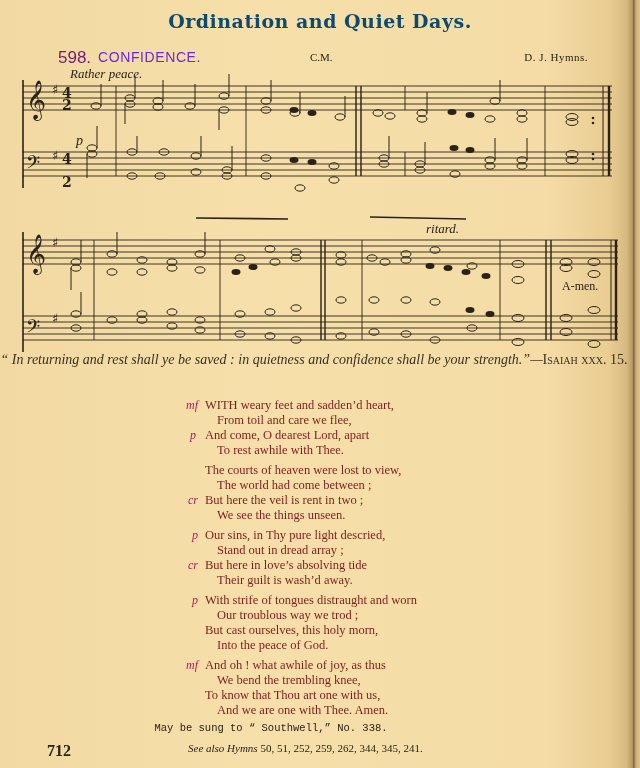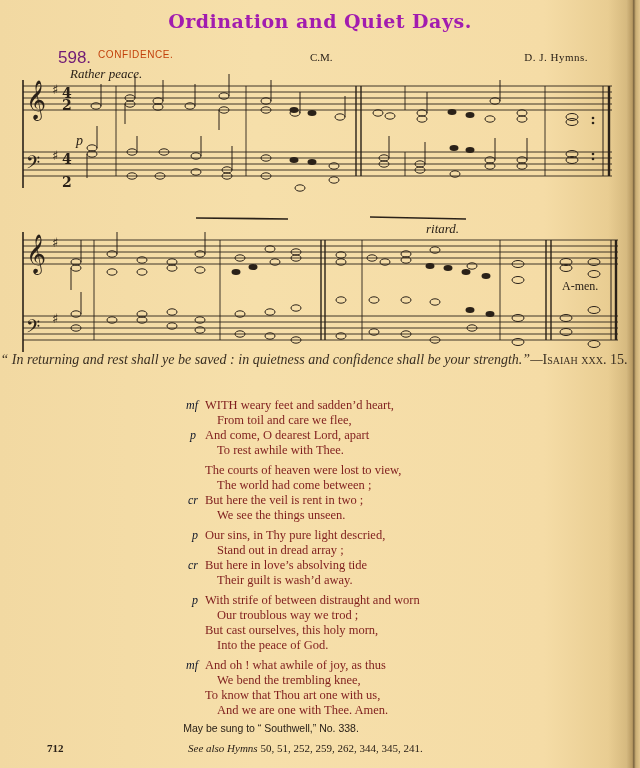--- a/index.html
+++ b/index.html
@@ -4,36 +4,36 @@
 <style>
   html, body { margin:0; padding:0; }
   body {
     width:640px; height:768px; overflow:hidden; position:relative;
     background: linear-gradient(90deg, #f2d9a2 0%, #f6dfaa 40%, #f5dca6 85%, #e9cd92 95%, #c9ac72 100%);
     font-family: "DejaVu Serif", serif; color:#2a2118;
   }
   .gutter { position:absolute; top:0; right:0; width:14px; height:768px;
     background: linear-gradient(90deg, #d8bc83 0%, #b89a62 45%, #7a6440 55%, #c9ad74 70%, #e2c68e 100%); }
   .header-title { position:absolute; top:10px; left:0; width:640px; text-align:center;
-    font-family:"DejaVu Serif", serif; font-weight:bold; font-size:19px; letter-spacing:0.5px; color:#a21caf; }
+    font-family:"DejaVu Serif", serif; font-weight:bold; font-size:19px; letter-spacing:0.5px; color:#0c4a6e; }
   .hymn-head { position:absolute; top:48px; left:58px; width:530px; height:20px; }
   .hymn-num { position:absolute; left:0; top:0; font-family:"Liberation Sans", sans-serif; font-size:17px; color:#701a75; }
-  .hymn-tune { position:absolute; left:40px; top:1px; font-family:"Liberation Sans", sans-serif; font-size:10px; letter-spacing:0.6px; color:#c2410c; }
+  .hymn-tune { position:absolute; left:40px; top:1px; font-family:"Liberation Sans", sans-serif; font-size:14px; letter-spacing:0.6px; color:#6d28d9; }
   .hymn-meter { position:absolute; left:252px; top:3px; font-family:"Liberation Serif", serif; font-size:11px; }
   .hymn-composer { position:absolute; right:0; top:3px; font-family:"Liberation Serif", serif; font-size:11px; letter-spacing:0.5px; }
   .tempo { position:absolute; top:66px; left:70px; font-family:"Liberation Serif", serif; font-style:italic; font-size:13px; }
   .score { position:absolute; left:0; top:0; }
   .epigraph { position:absolute; top:352px; left:0; width:628px; text-align:center;
     font-family:"Liberation Serif", serif; font-style:italic; font-size:14px; color:#3a2f22; }
   .epigraph .ref { font-style:normal; font-variant:small-caps; }
   .verses { position:absolute; top:398px; left:0; width:640px; }
   .line { position:absolute; font-family:Liberation Serif, serif; font-size:12.5px; white-space:nowrap; color:#7f1d1d; }
-  .dyn { position:absolute; font-family:"Liberation Serif", serif; font-style:italic; font-size:12px; color:#0f172a; }
-  .alt-tune { position:absolute; top:722px; left:0; width:542px; text-align:center; font-family:Liberation Sans, sans-serif; font-size:10.5px; }
-  .page-num { position:absolute; top:742px; left:47px; font-family:"Liberation Serif", serif; font-weight:bold; font-size:11px; }
+  .dyn { position:absolute; font-family:"Liberation Serif", serif; font-style:italic; font-size:12px; color:#be185d; }
+  .alt-tune { position:absolute; top:722px; left:0; width:542px; text-align:center; font-family:Liberation Mono, monospace; font-size:10.5px; }
+  .page-num { position:absolute; top:742px; left:47px; font-family:"Liberation Serif", serif; font-weight:bold; font-size:16px; }
   .see-also { position:absolute; top:742px; left:188px; font-family:"Liberation Serif", serif; font-size:11px; }
   .see-also i { font-style:italic;margin-top:38px; }
 </style>
 </head>
 <body>
 
 <div class="gutter"></div>
 
 <div class="header-title">Ordination and Quiet Days.</div>
 
@@ -316,21 +316,21 @@
   <span class="line" style="left:217px;top:110px">We see the things unseen.</span>
 
   <span class="dyn" style="left:192px;top:130px">p</span>
   <span class="line" style="left:205px;top:130px">Our sins, in Thy pure light descried,</span>
   <span class="line" style="left:217px;top:145px">Stand out in dread array ;</span>
   <span class="dyn" style="left:188px;top:160px">cr</span>
   <span class="line" style="left:205px;top:160px">But here in love’s absolving tide</span>
   <span class="line" style="left:217px;top:175px">Their guilt is wash’d away.</span>
 
   <span class="dyn" style="left:192px;top:195px">p</span>
-  <span class="line" style="left:205px;top:195px">With strife of between distraught and worn</span>
+  <span class="line" style="left:205px;top:195px">With strife of tongues distraught and worn</span>
   <span class="line" style="left:217px;top:210px">Our troublous way we trod ;</span>
   <span class="line" style="left:205px;top:225px">But cast ourselves, this holy morn,</span>
   <span class="line" style="left:217px;top:240px">Into the peace of God.</span>
 
   <span class="dyn" style="left:186px;top:260px">mf</span>
   <span class="line" style="left:205px;top:260px">And oh ! what awhile of joy, as thus</span>
   <span class="line" style="left:217px;top:275px">We bend the trembling knee,</span>
   <span class="line" style="left:205px;top:290px">To know that Thou art one with us,</span>
   <span class="line" style="left:217px;top:305px">And we are one with Thee.   Amen.</span>
 </div>

